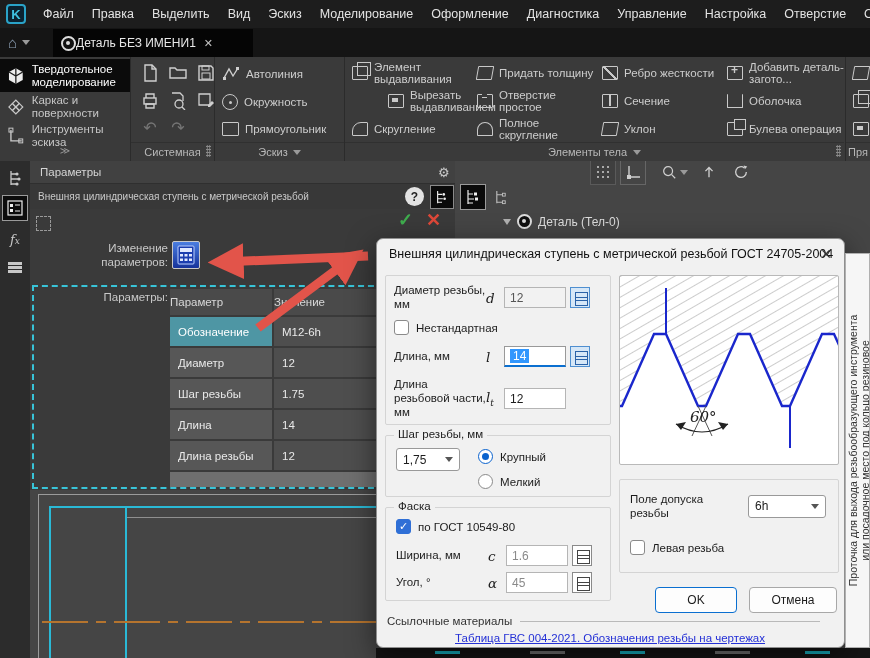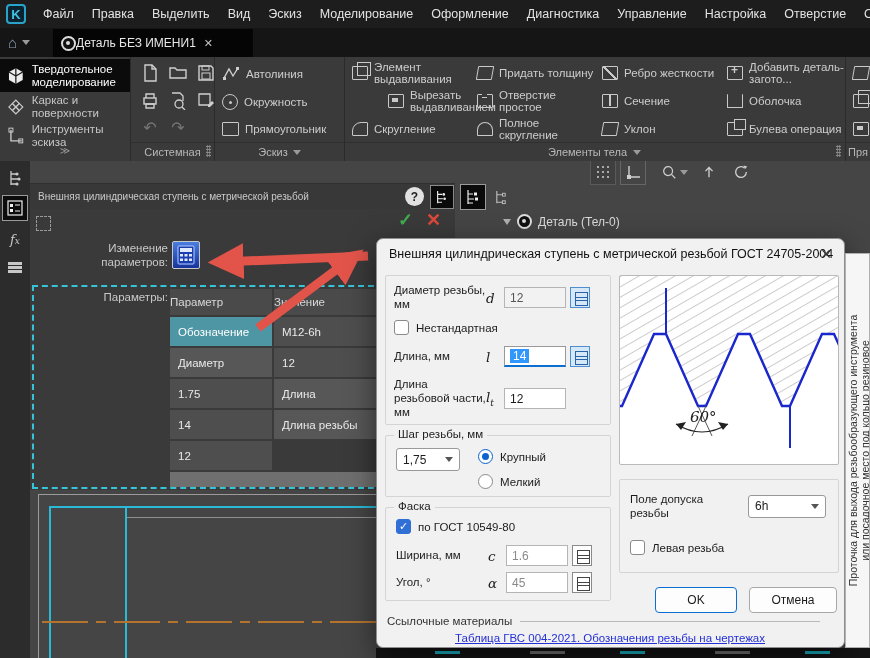--- a/index.html
+++ b/index.html
@@ -419,20 +419,24 @@
         <rect x="9" y="3.5" width="3" height="3" fill="none" stroke="#bdbdbd"></rect>
         <rect x="9" y="11.5" width="3" height="3" fill="none" stroke="#bdbdbd"></rect>
       </svg>
   </div>
   <div class="tree-row" style="left:503px; top:214px;">
     <span class="tree-caret"></span>
     <span class="tab-circ"></span>
     <span>Деталь (Тел-0)</span>
   </div>
 
+  <div class="abs panel-hdr">
+    <span class="t">Параметры</span>
+    <span style="position:absolute; left:408px; color:#c8c8c8; font-size:13px;">⚙</span>
+  </div>
   <div class="abs panel-sub">
     <span class="t">Внешняя цилиндрическая ступень с метрической резьбой</span>
     <span class="help-circ" style="position:absolute; left:375px;">?</span>
     <div class="mini-btn" style="position:absolute; left:400px;">
       <svg width="14" height="14" viewBox="0 0 16 16">
           <path d="M3 1v14M3 5h5M3 10h6M3 14h5" stroke="#eee" stroke-width="1.3" fill="none"></path>
           <circle cx="10" cy="5" r="1.5" fill="#eee"></circle>
           <circle cx="11" cy="10" r="1.5" fill="#eee"></circle>
         </svg>
     </div>
@@ -461,20 +465,21 @@
   <div class="abs dashed-rect" style="left:32px; top:285px; width:421px; height:204px;"></div>
   <div class="abs rowlabel" style="left:58px; top:291px; width:110px; z-index:2;">Параметры:</div>
 
   <div class="abs ptable" style="left:170px; top:289px;">
     <div class="h">Параметр</div>
     <div class="h">Значение</div>
     <div class="cp sel">Обозначение</div>
     <div class="cv" style="border-right:2px solid #4e96a4">M12-6h</div>
     <div class="cp">Диаметр</div>
     <div class="cv">12</div>
+    <div class="cp">Шаг резьбы</div>
     <div class="cv">1.75</div>
     <div class="cp">Длина</div>
     <div class="cv">14</div>
     <div class="cp">Длина резьбы</div>
     <div class="cv">12</div>
   </div>
   <div class="abs" style="left:170px; top:472px; width:283px; height:15px; background:#6f6f6f; z-index:2;"></div>
 
   <svg class="abs arrows" width="870" height="658" viewBox="0 0 870 658">
     <defs>

